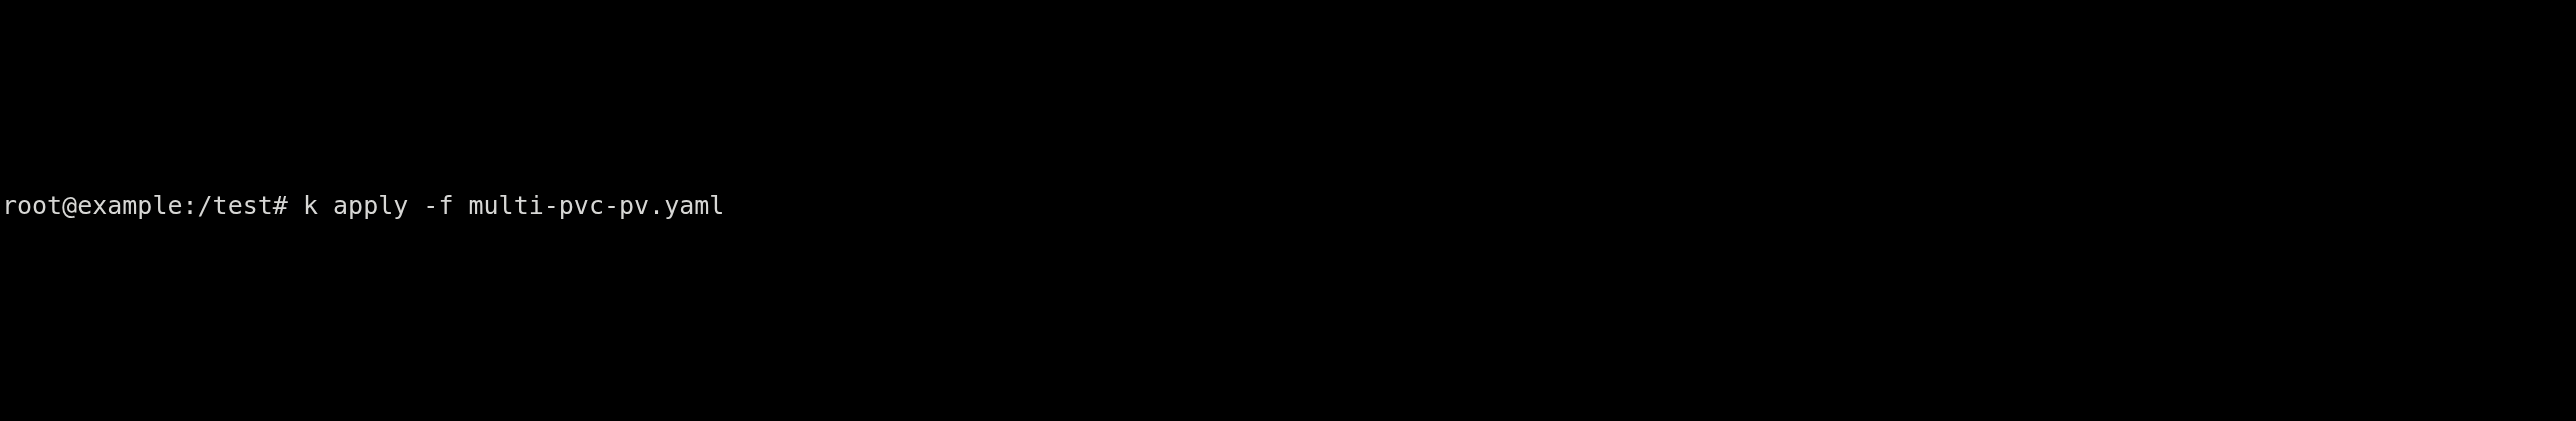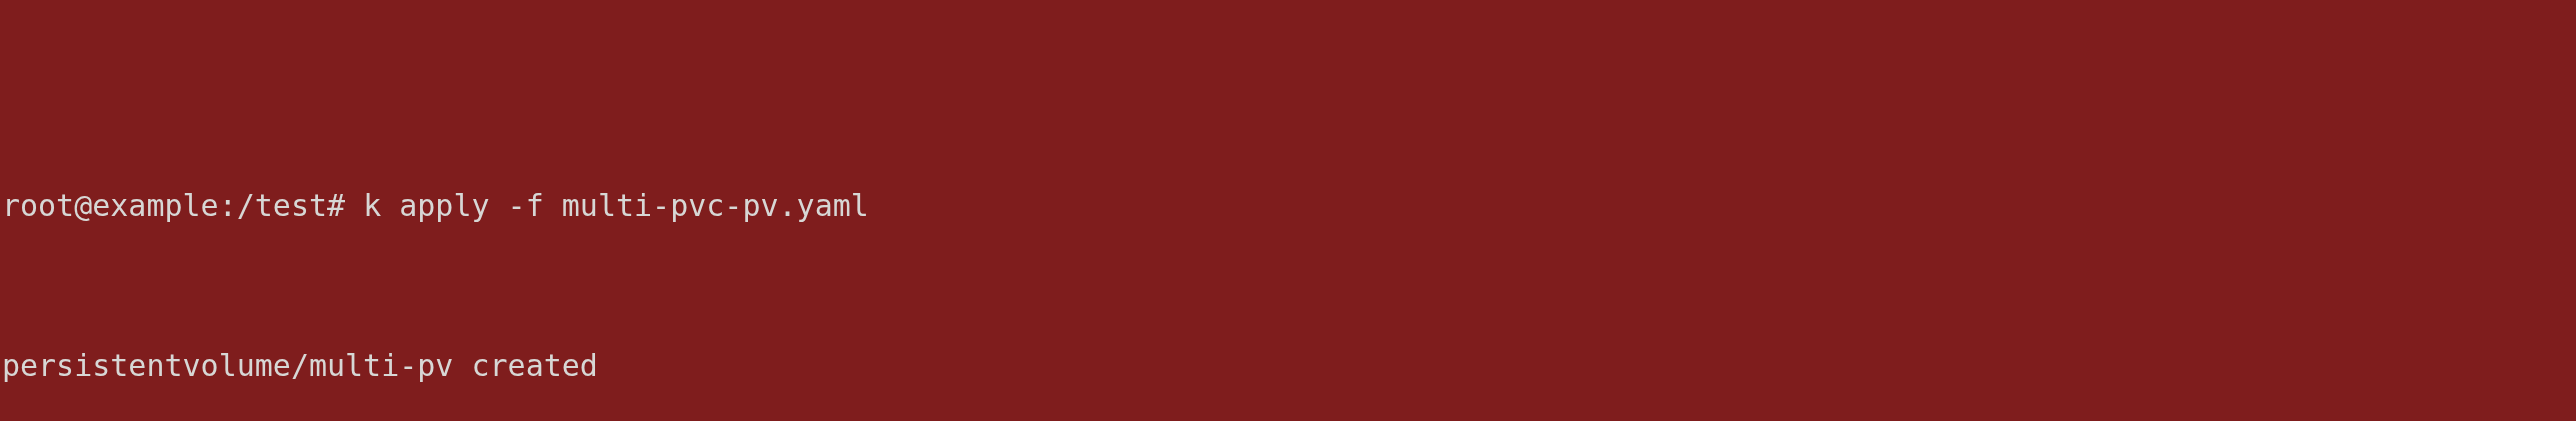--- a/index.html
+++ b/index.html
@@ -1,43 +1,42 @@
 <!DOCTYPE html>
 <html><head>
 <meta charset="utf-8">
 <style>
   html, body { margin: 0; padding: 0; background: #3e4250; }
   .terminal {
     position: relative;
     width: 2576px;
     height: 422px;
     overflow: hidden;
-    background: #7f1d1d;
+    background: #000000;
     color: #d7d7d5;
     font-family: "DejaVu Sans Mono", "Liberation Mono", monospace;
-    font-size: 30px;
+    font-size: 25px;
     line-height: 32px;
     white-space: pre;
     box-sizing: border-box;
     padding-left: 1.9px;
   }
   .content { margin-top: -1.9px; }
   .line { position: relative; height: 32px; }
 </style>
 </head>
 <body>
 
 <div class="terminal">
   <div class="content">
 
     
     <div class="line"><span>root@example:/test# </span><span>k apply -f multi-pvc-pv.yaml</span></div>
 
     
-    <div class="line">persistentvolume/multi-pv created</div>
     
     
 
     
     
 
     
     
 
     

